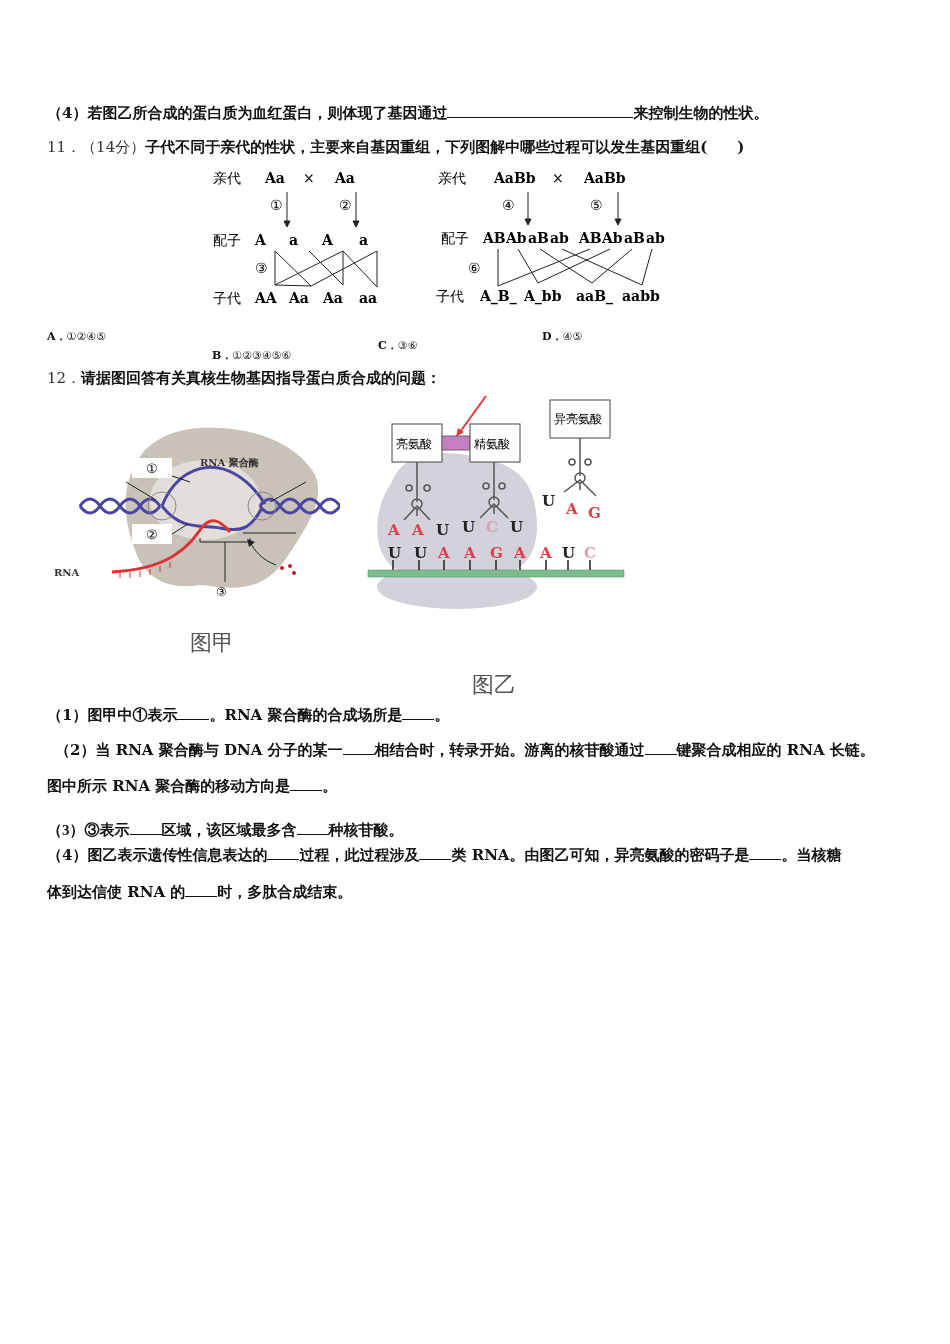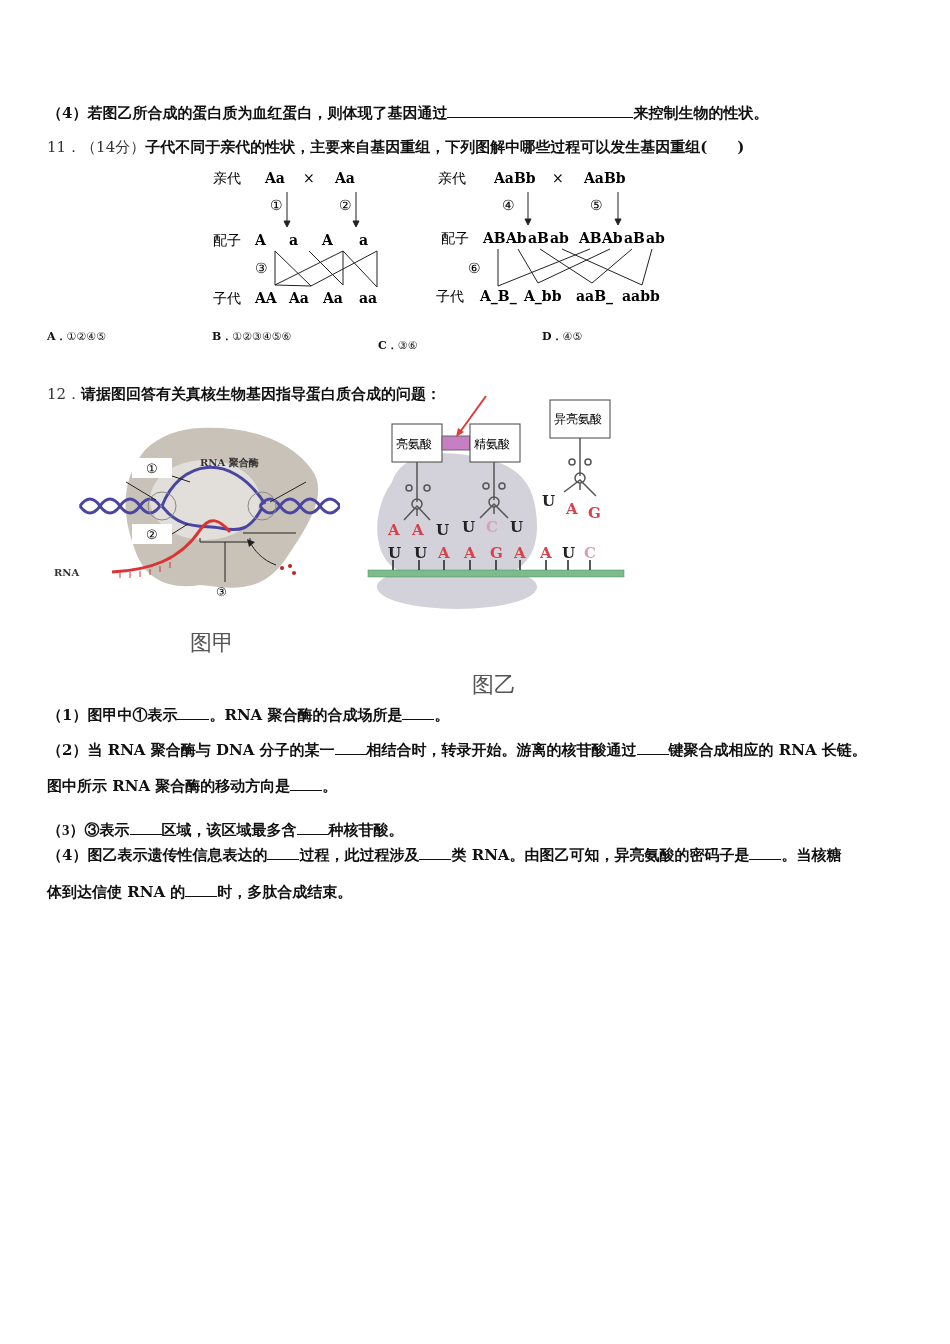--- a/index.html
+++ b/index.html
@@ -85,25 +85,25 @@
     <line x1="186" y1="27" x2="186" y2="56"></line>
       <polygon points="183,54 189,54 186,60" fill="#222"></polygon>
     <polyline points="66,84 66,121 158,84"></polyline>
     <polyline points="86,84 106,118 178,84"></polyline>
     <polyline points="108,84 160,118 200,84"></polyline>
     <polyline points="130,84 210,120 220,84"></polyline>
   </g>
 </svg>
 
 <div class="opt" style="left:47px;top:329px;"><span>A．</span><span style="font-weight:normal">①②④⑤</span></div>
-<div class="opt" style="left:212px;top:329px;"><span>B．</span><span style="font-weight:normal">①②③④⑤⑥</span></div>
+<div class="opt" style="left:212px;top:348px;"><span>B．</span><span style="font-weight:normal">①②③④⑤⑥</span></div>
 <div class="opt" style="left:378px;top:329px;margin-top:9px;"><span>C．</span><span style="font-weight:normal">③⑥</span></div>
 <div class="opt" style="left:542px;top:329px;"><span>D．</span><span style="font-weight:normal">④⑤</span></div>
 
-<div class="line" style="top:384px;">
+<div class="line" style="top:368px;">
   <span class="qnum">12．</span><span>请据图回答有关真核生物基因指导蛋白质合成的问题：</span>
 </div>
 
 <svg class="fig" style="left:50px;top:420px;" width="290" height="190">
   <path d="M150,8 C200,6 240,20 262,50 C280,75 255,110 235,140 C210,175 180,168 150,165 C120,170 95,160 85,130 C72,95 70,60 95,30 C110,15 130,9 150,8 Z" fill="#c9c2b9"></path>
   <ellipse cx="155" cy="80" rx="55" ry="40" fill="#e9e6e2" opacity="0.8"></ellipse>
 
   <g stroke="#4a45a0" stroke-width="3" fill="none">
     <path d="M30,86 q10,-14 20,0 t20,0 t20,0 t20,0"></path>
     <path d="M30,86 q10,14 20,0 t20,0 t20,0 t20,0"></path>
@@ -218,21 +218,21 @@
       <line x1="184" y1="168" x2="184" y2="178"></line>
       <line x1="206" y1="168" x2="206" y2="178"></line>
       <line x1="228" y1="168" x2="228" y2="178"></line>
   </g>
 </svg>
 <div class="cap" style="left:472px;top:662px;margin-top:8px;">图乙</div>
 
 <div class="line" style="top:705px;">
   <span>（1）图甲中①表示</span><span class="blank" style="width:32px;"></span><span>。RNA 聚合酶的合成场所是</span><span class="blank" style="width:32px;"></span><span>。</span>
 </div>
-<div class="line" style="top:740px;">
+<div class="line" style="top:740px;margin-left:8px;">
   <span>（2）当 RNA 聚合酶与 DNA 分子的某一</span><span class="blank" style="width:32px;"></span><span>相结合时，转录开始。游离的核苷酸通过</span><span class="blank" style="width:32px;"></span><span>键聚合成相应的 RNA 长链。</span>
 </div>
 <div class="line" style="top:776px;">
   <span>图中所示 RNA 聚合酶的移动方向是</span><span class="blank" style="width:32px;"></span><span>。</span>
 </div>
 <div class="line" style="top:820px;font-family:Liberation Serif, serif;">
   <span>（3）③表示</span><span class="blank" style="width:32px;"></span><span>区域，该区域最多含</span><span class="blank" style="width:32px;"></span><span>种核苷酸。</span>
 </div>
 <div class="line" style="top:845px;text-align:right;">
   <span>（4）图乙表示遗传性信息表达的</span><span class="blank" style="width:32px;"></span><span>过程，此过程涉及</span><span class="blank" style="width:32px;"></span><span>类 RNA。由图乙可知，异亮氨酸的密码子是</span><span class="blank" style="width:32px;"></span><span>。当核糖</span>

